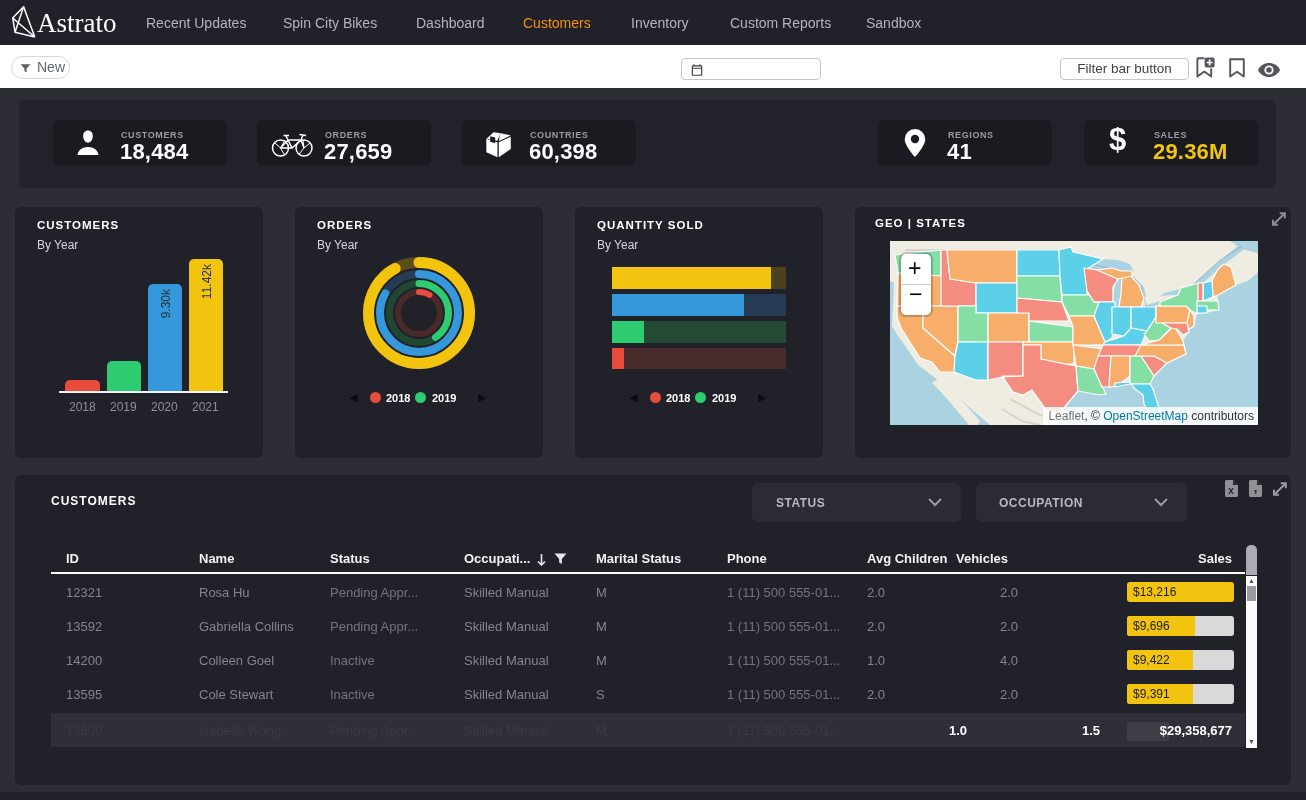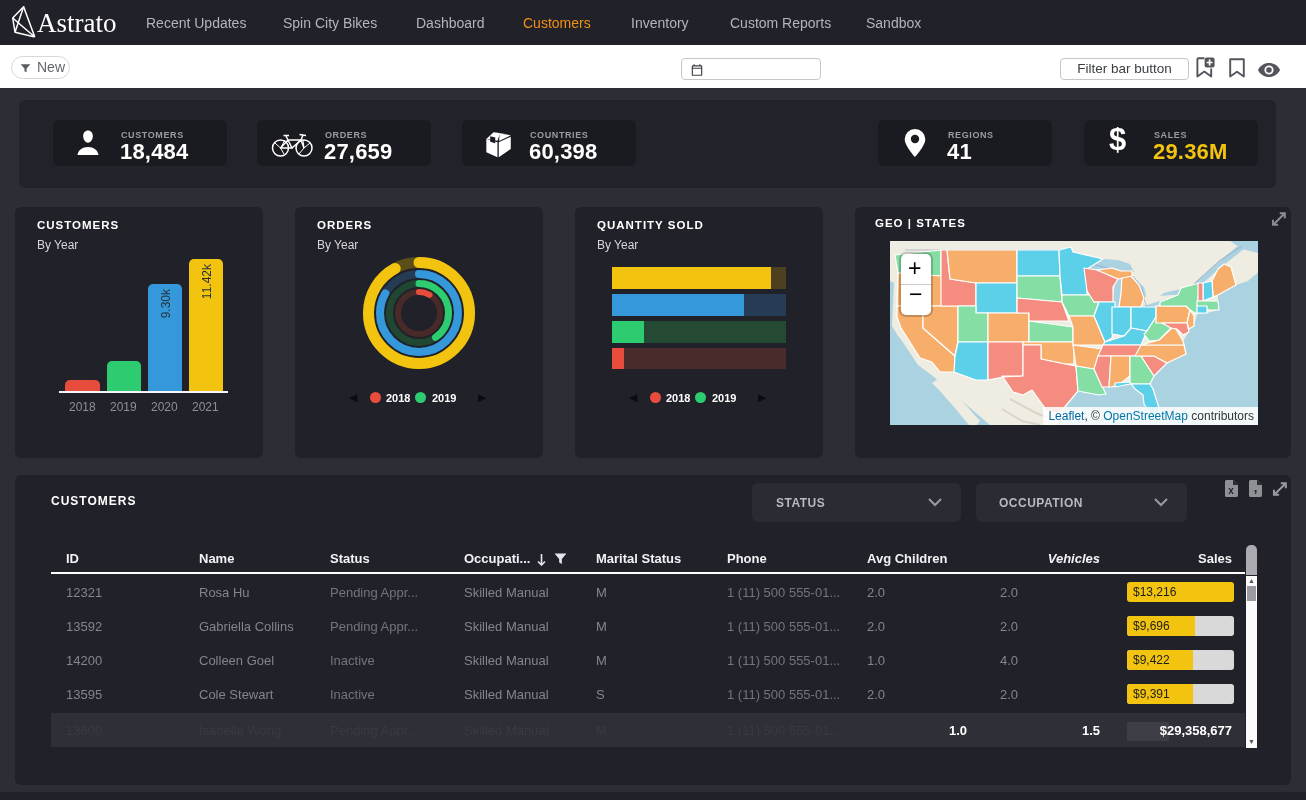--- a/index.html
+++ b/index.html
@@ -254,21 +254,21 @@
           <polygon points="313,42 322,40 323,56 313,60" fill="#5bd0e8"></polygon>
           <polygon points="308,42 313,42 313,60 308,60" fill="#f48d80"></polygon>
           <polygon points="307,60 328,60 329,69 319,69 307,65" fill="#85dfa5"></polygon>
           <polygon points="307,65 317,65 317,72 307,72" fill="#5bd0e8"></polygon>
         </g>
       </svg>
   <div class="abs" style="left:11px;top:13px;width:30px;height:61px;background:#fff;border-radius:5px;box-shadow:0 0 0 2px rgba(0,0,0,0.2);"></div>
   <div class="abs" style="left:11px;top:43px;width:30px;height:1px;background:#ccc;"></div>
   <span class="abs" style="left:18px;top:14px;font-size:23px;color:#000;">+</span>
   <span class="abs" style="left:19px;top:40px;font-size:23px;color:#000;">−</span>
-  <div class="abs" style="left:153px;top:166px;width:215px;height:18px;background:rgba(255,255,255,0.85);font-size:12px;color:#333;padding:2px 4px 0 0;text-align:right;white-space:nowrap;"><span style="color:#0369a1">Leaflet</span>, © <span style="color:#0078A8">OpenStreetMap</span> contributors</div>
+  <div class="abs" style="left:153px;top:166px;width:215px;height:18px;background:rgba(255,255,255,0.85);font-size:12px;color:#333;padding:2px 4px 0 0;text-align:right;white-space:nowrap;"><span style="color:#737373">Leaflet</span>, © <span style="color:#0078A8">OpenStreetMap</span> contributors</div>
 </div>
   <div id="tcard" class="abs"></div>
   <span class="abs ctitle" style="left:51px;top:494px;font-size:12px;">CUSTOMERS</span>
   <div class="abs drop" style="left:752px;width:209px;">
       <span class="abs" style="left:24px;top:13px;">STATUS</span>
     <svg class="abs" style="left:176px;top:15px;" width="14" height="9" viewBox="0 0 14 9" fill="none" stroke="#9a9aa2" stroke-width="2">
         <path d="M1 1l6 6 6-6"></path>
       </svg>
     </div>
   <div class="abs drop" style="left:976px;width:211px;">
@@ -297,21 +297,21 @@
   <span class="abs th" style="left:464px;top:551px;">Occupati...</span>
   <svg class="abs" style="left:536px;top:553px;" width="11" height="13" viewBox="0 0 11 13" fill="none" stroke="#e6e6ea" stroke-width="1.6">
       <path d="M5.5 1v10M2 8.5 5.5 12 9 8.5"></path>
     </svg>
   <svg class="abs" style="left:554px;top:553px;" width="13" height="12" viewBox="0 0 24 22" fill="#e6e6ea">
       <path d="M1 1h22l-8.5 10v9l-5-2.5v-6.5L1 1z"></path>
     </svg>
   <span class="abs th" style="left:596px;top:551px;">Marital Status</span>
   <span class="abs th" style="left:727px;top:551px;">Phone</span>
   <span class="abs th" style="left:867px;top:551px;width:100px;text-align:left;">Avg Children</span>
-  <span class="abs th" style="left:1000px;top:551px;width:100px;text-align:right;font-style:italic;">Vehicles</span>
+  <span class="abs th" style="left:956px;top:551px;width:100px;text-align:left;">Vehicles</span>
   <span class="abs th" style="left:1132px;top:551px;width:100px;text-align:right;">Sales</span>
   <div class="abs" style="left:51px;top:572px;width:1194px;height:1.5px;background:#fff;"></div>
 
   <div class="abs row" style="top:585px;">
     <span class="abs td" style="left:66px;">12321</span>
       <span class="abs td" style="left:199px;">Rosa Hu</span>
     <span class="abs tdd" style="left:330px;">Pending Appr...</span>
       <span class="abs td" style="left:464px;">Skilled Manual</span>
     <span class="abs td" style="left:596px;">M</span>
       <span class="abs tdd" style="left:727px;">1 (11) 500 555-01...</span>

